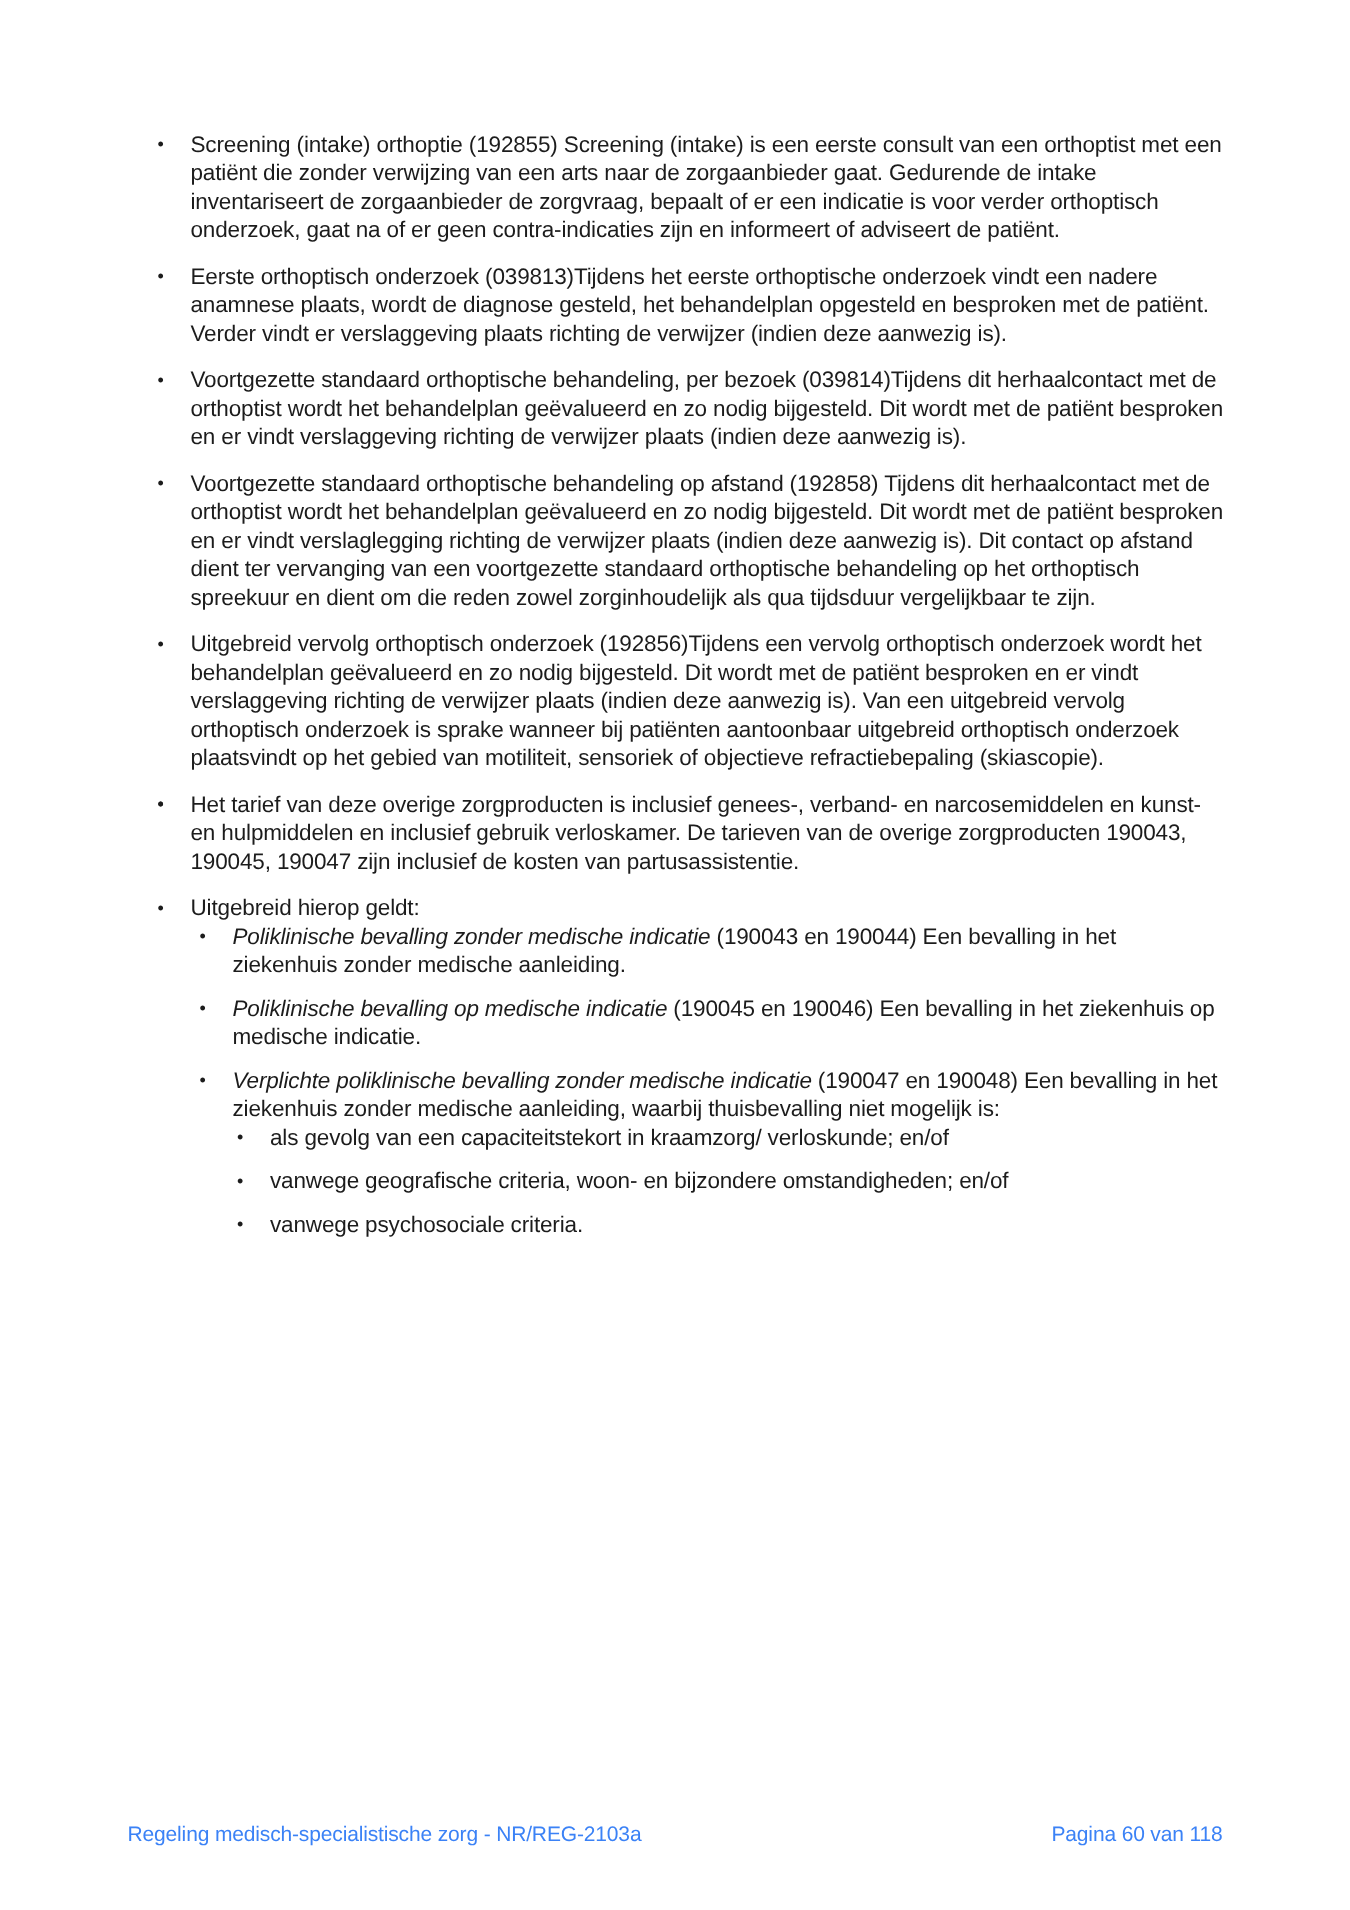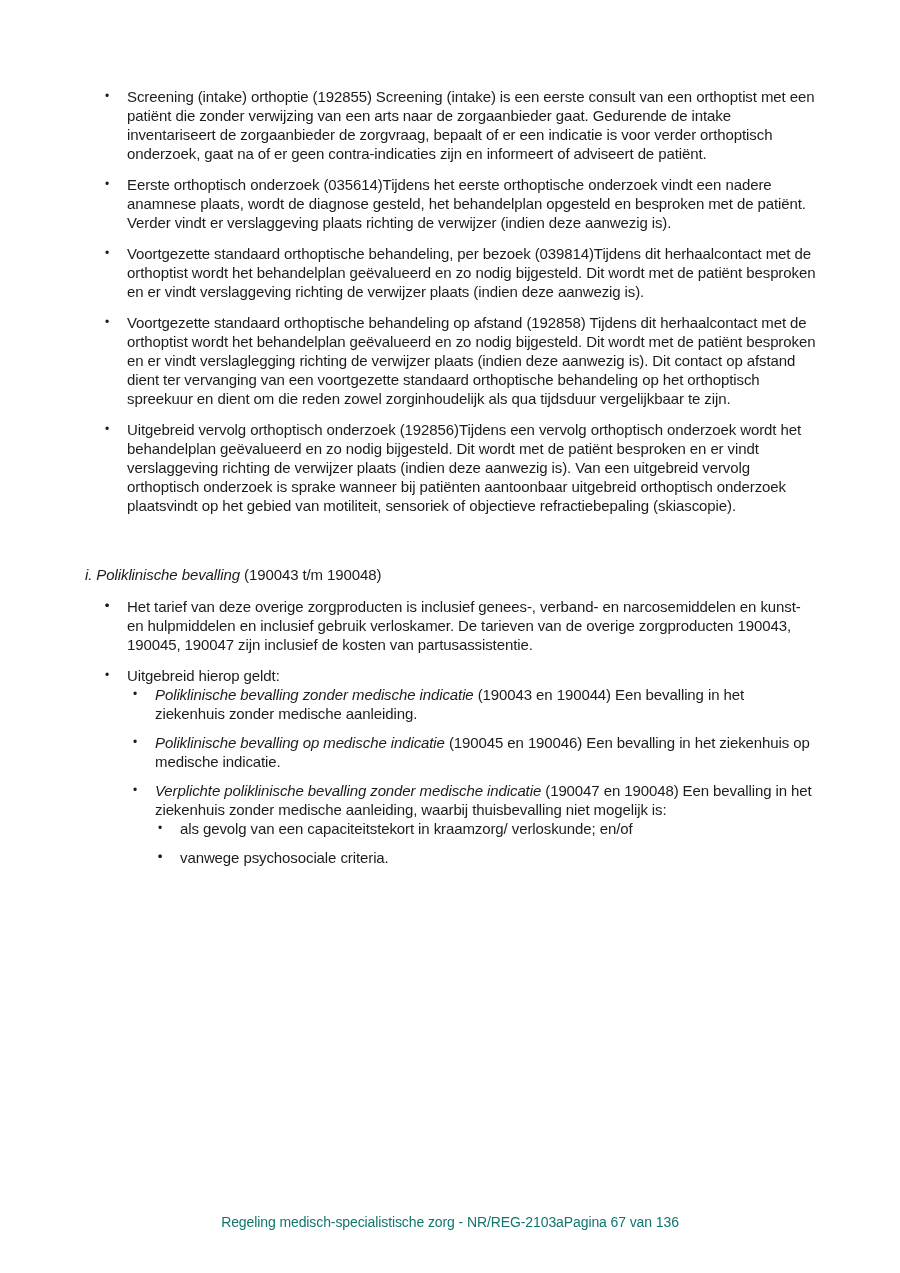--- a/index.html
+++ b/index.html
@@ -41,56 +41,53 @@
     margin-bottom: 13px;
   }
   .section-heading i { font-style: italic; }
   .sub-italic i { font-style: italic; }
   .footer {
     position: absolute;
     left: 85px;
     right: 85px;
     top: 1213px;
     display: flex;
-    justify-content: center;
+    justify-content: space-between;
     font-size: 14px;
     line-height: 18px;
-    color: #0f766e;
+    color: #3b82f6;
   }
 </style>
 </head>
 <body>
 
 <div class="page">
   <div class="content">
 
     <div class="li lvl1">
       <span class="dot">•</span>
       <span>Screening (intake) orthoptie (192855) Screening (intake) is een eerste consult van een orthoptist met een patiënt die zonder verwijzing van een arts naar de zorgaanbieder gaat. Gedurende de intake inventariseert de zorgaanbieder de zorgvraag, bepaalt of er een indicatie is voor verder orthoptisch onderzoek, gaat na of er geen contra-indicaties zijn en informeert of adviseert de patiënt.</span>
     </div>
     <div class="li lvl1">
       <span class="dot">•</span>
-      <span>Eerste orthoptisch onderzoek (035614)Tijdens het eerste orthoptische onderzoek vindt een nadere anamnese plaats, wordt de diagnose gesteld, het behandelplan opgesteld en besproken met de patiënt. Verder vindt er verslaggeving plaats richting de verwijzer (indien deze aanwezig is).</span>
+      <span>Eerste orthoptisch onderzoek (039813)Tijdens het eerste orthoptische onderzoek vindt een nadere anamnese plaats, wordt de diagnose gesteld, het behandelplan opgesteld en besproken met de patiënt. Verder vindt er verslaggeving plaats richting de verwijzer (indien deze aanwezig is).</span>
     </div>
     <div class="li lvl1">
       <span class="dot">•</span>
       <span>Voortgezette standaard orthoptische behandeling, per bezoek (039814)Tijdens dit herhaalcontact met de orthoptist wordt het behandelplan geëvalueerd en zo nodig bijgesteld. Dit wordt met de patiënt besproken en er vindt verslaggeving richting de verwijzer plaats (indien deze aanwezig is).</span>
     </div>
     <div class="li lvl1">
       <span class="dot">•</span>
       <span>Voortgezette standaard orthoptische behandeling op afstand (192858) Tijdens dit herhaalcontact met de orthoptist wordt het behandelplan geëvalueerd en zo nodig bijgesteld. Dit wordt met de patiënt besproken en er vindt verslaglegging richting de verwijzer plaats (indien deze aanwezig is). Dit contact op afstand dient ter vervanging van een voortgezette standaard orthoptische behandeling op het orthoptisch spreekuur en dient om die reden zowel zorginhoudelijk als qua tijdsduur vergelijkbaar te zijn.</span>
     </div>
     <div class="li lvl1">
       <span class="dot">•</span>
       <span>Uitgebreid vervolg orthoptisch onderzoek (192856)Tijdens een vervolg orthoptisch onderzoek wordt het behandelplan geëvalueerd en zo nodig bijgesteld. Dit wordt met de patiënt besproken en er vindt verslaggeving richting de verwijzer plaats (indien deze aanwezig is). Van een uitgebreid vervolg orthoptisch onderzoek is sprake wanneer bij patiënten aantoonbaar uitgebreid orthoptisch onderzoek plaatsvindt op het gebied van motiliteit, sensoriek of objectieve refractiebepaling (skiascopie).</span>
     </div>
 
-    <div class="section-heading">
-      <i>i. Poliklinische bevalling</i><span> (190043 t/m 190048)</span>
-    </div>
 
     <div class="li lvl1">
       <span class="dot">•</span>
     </div>
     <div class="li lvl1">
       <span class="dot">•</span>
       <span>Het tarief van deze overige zorgproducten is inclusief genees-, verband- en narcosemiddelen en kunst- en hulpmiddelen en inclusief gebruik verloskamer. De tarieven van de overige zorgproducten 190043, 190045, 190047 zijn inclusief de kosten van partusassistentie.</span>
     </div>
     <div class="li lvl1 mb0">
       <span class="dot">•</span>
@@ -109,25 +106,26 @@
       <span class="dot">•</span>
       <i>Verplichte poliklinische bevalling zonder medische indicatie</i><span> (190047 en 190048) Een bevalling in het ziekenhuis zonder medische aanleiding, waarbij thuisbevalling niet mogelijk is:</span>
     </div>
 
     <div class="li lvl3">
       <span class="dot">•</span>
       <span>als gevolg van een capaciteitstekort in kraamzorg/ verloskunde; en/of</span>
     </div>
     <div class="li lvl3">
       <span class="dot">•</span>
+      <span>vanwege geografische criteria, woon- en bijzondere omstandigheden; en/of</span>
     </div>
     <div class="li lvl3">
       <span class="dot">•</span>
       <span>vanwege psychosociale criteria.</span>
     </div>
 
   </div>
 
   <div class="footer">
     <span>Regeling medisch-specialistische zorg - NR/REG-2103a</span>
-    <span>Pagina 67 van 136</span>
+    <span>Pagina 60 van 118</span>
   </div>
 </div>
 
 </body></html>

